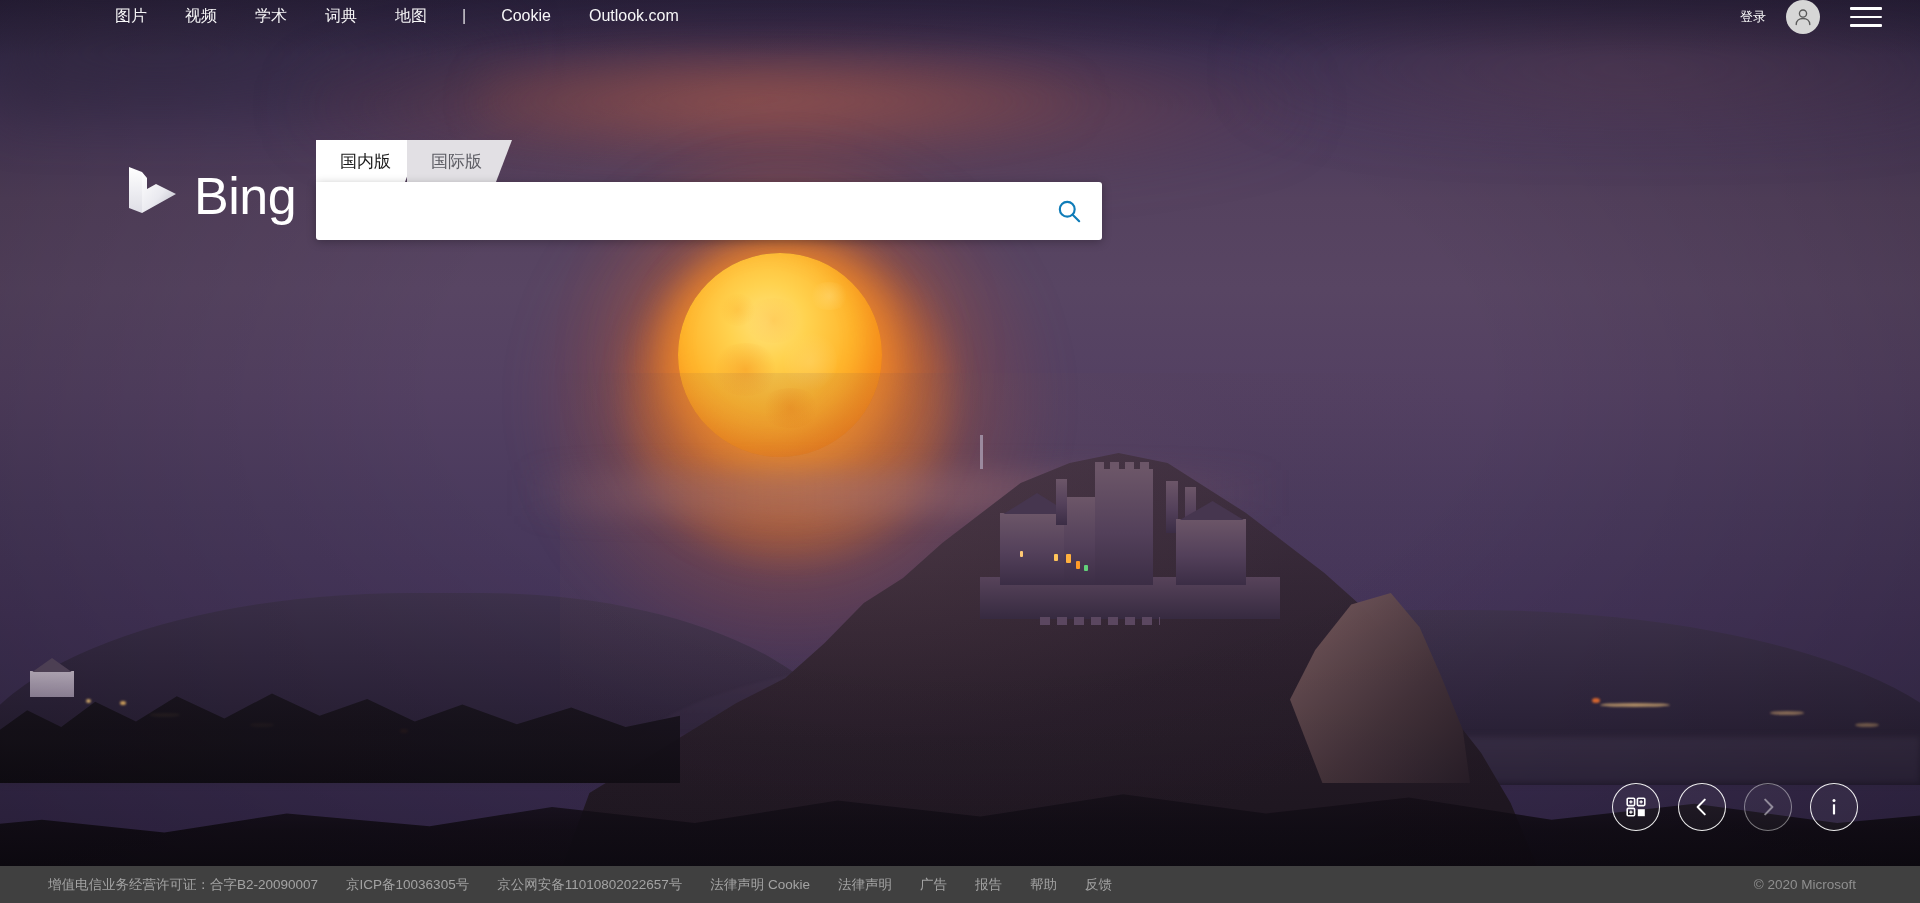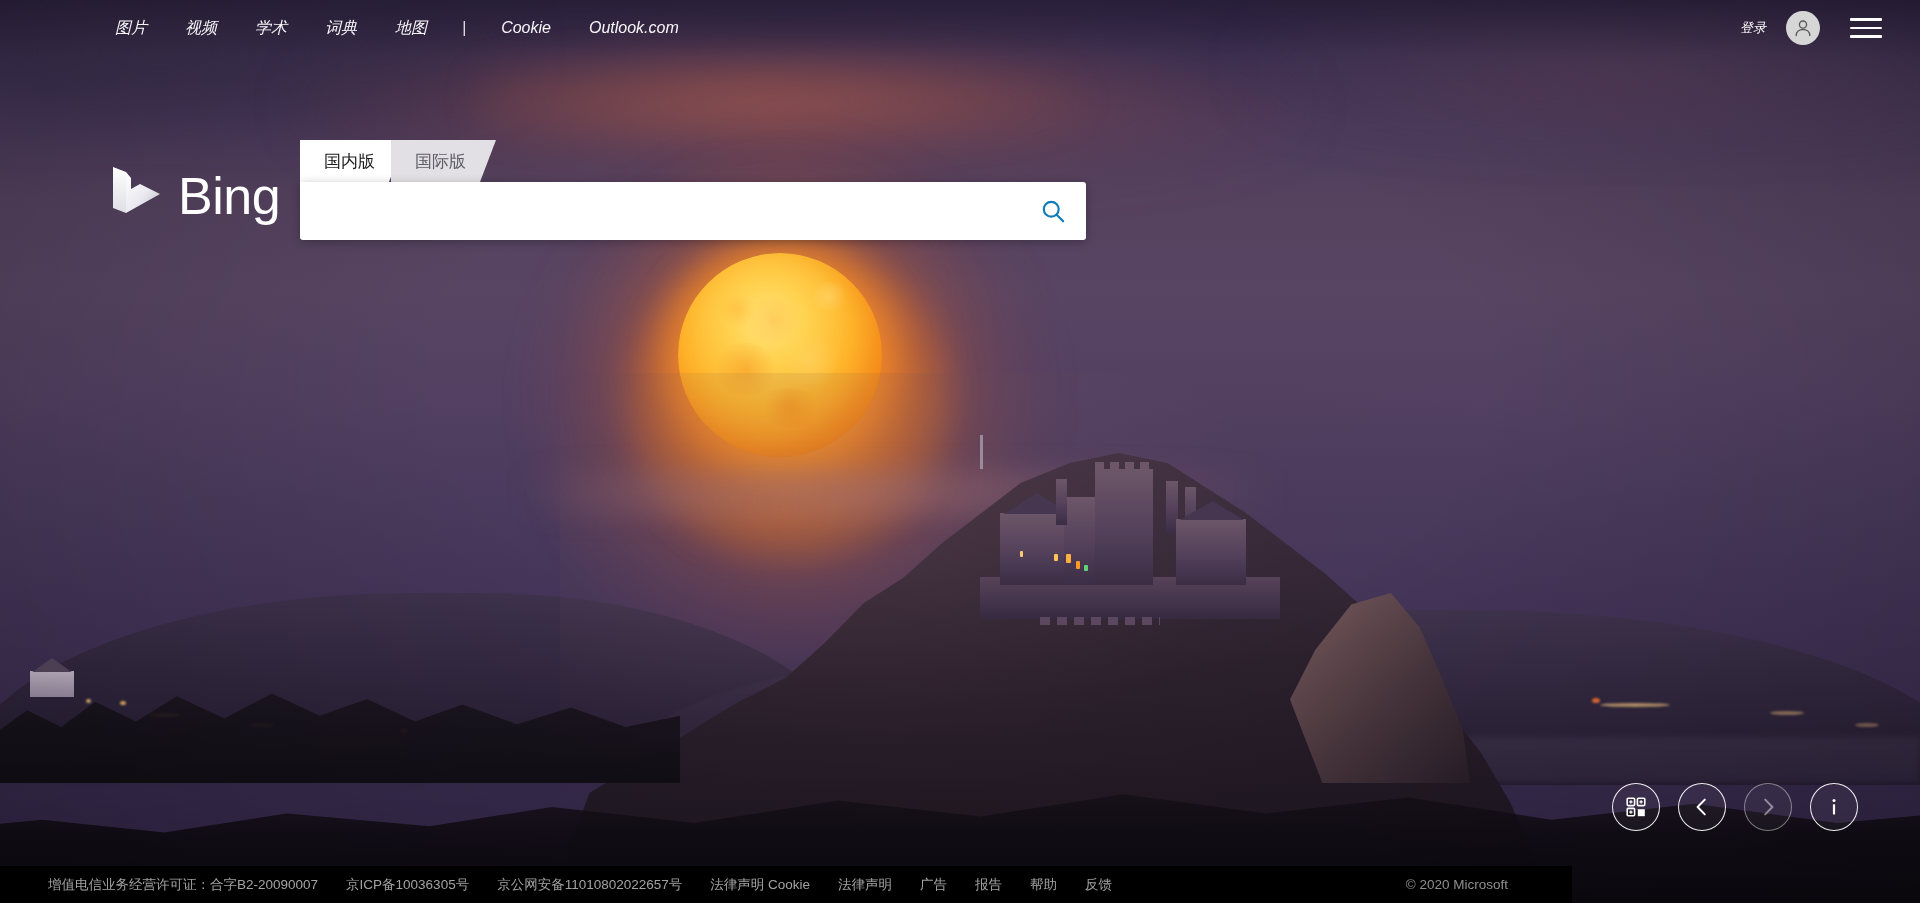--- a/index.html
+++ b/index.html
@@ -279,24 +279,23 @@
   .vignette {
     position:absolute; inset:0;
     background: radial-gradient(ellipse at 50% 42%,
         rgba(0,0,0,0) 38%, rgba(0,0,0,0.10) 66%, rgba(0,0,0,0.26) 100%);
     pointer-events:none;
   }
 
   
   .header {
     position: absolute; left:0; top:0; width:1920px; height:56px;
-    display:flex; align-items:center;
+    display:flex; align-items:flex-start;
     z-index: 20;
     background: linear-gradient(180deg, rgba(20,15,28,0.30) 0%, rgba(20,15,28,0.10) 70%, rgba(20,15,28,0) 100%);
-    font-style: italic;
   }
   .nav { display:flex; align-items:center; margin-left:96px; gap:0; }
   .nav a {
     color:#ffffff; text-decoration:none; font-size:16px; line-height:16px;
     padding: 8px 19px; opacity:0.96; white-space:nowrap;
   }
   .nav .divider {
     color:#ffffff; opacity:0.85; font-size:16px; padding:0 16px; user-select:none;
   }
   .header-right {
@@ -313,21 +312,21 @@
   }
   .hamburger {
     width:34px; height:34px; margin-left:30px;
     display:flex; flex-direction:column; justify-content:center; gap:6px;
     cursor:pointer;
   }
   .hamburger span { display:block; width:32px; height:2.6px; background:#ffffff; border-radius:1px; }
 
   
   .search-area {
-    position:absolute; left:300px; top:140px; width:786px; z-index:20;
+    position:absolute; left:316px; top:140px; width:786px; z-index:20;
   }
   .logo {
     position:absolute; left:-190px; top:25px;
     display:flex; align-items:center; gap:14px;
   }
   .logo-text {
     color:#ffffff; font-size:52px; line-height:52px; font-weight:400;
     letter-spacing:-0.5px;
   }
   .tabs { display:flex; height:42px; position:relative; }
@@ -374,22 +373,22 @@
     border:1.6px solid rgba(255,255,255,0.92);
     background: rgba(255,255,255,0.04);
     display:flex; align-items:center; justify-content:center;
     cursor:pointer;
   }
   .circ-btn.dim { border-color: rgba(255,255,255,0.42); }
   .circ-btn.dim svg { opacity:0.45; }
 
   
   .footer {
-    position:absolute; left:0; bottom:0; width:1572px; height:37px;
-    background:#000000; display:flex; align-items:center; z-index:30;
+    position:absolute; left:0; bottom:0; width:1920px; height:37px;
+    background:#404040; display:flex; align-items:center; z-index:30;
     font-size:13.5px;
   }
   .footer-left { display:flex; align-items:center; margin-left:48px; gap:0; }
   .footer-left .fitem {
     color:#a3a3a3; text-decoration:none; padding:0 14px; white-space:nowrap;
   }
   .footer-left .fitem:first-child { padding-left:0; }
   .footer-right {
     margin-left:auto; margin-right:64px; color:#8f8f8f; white-space:nowrap;
   }

